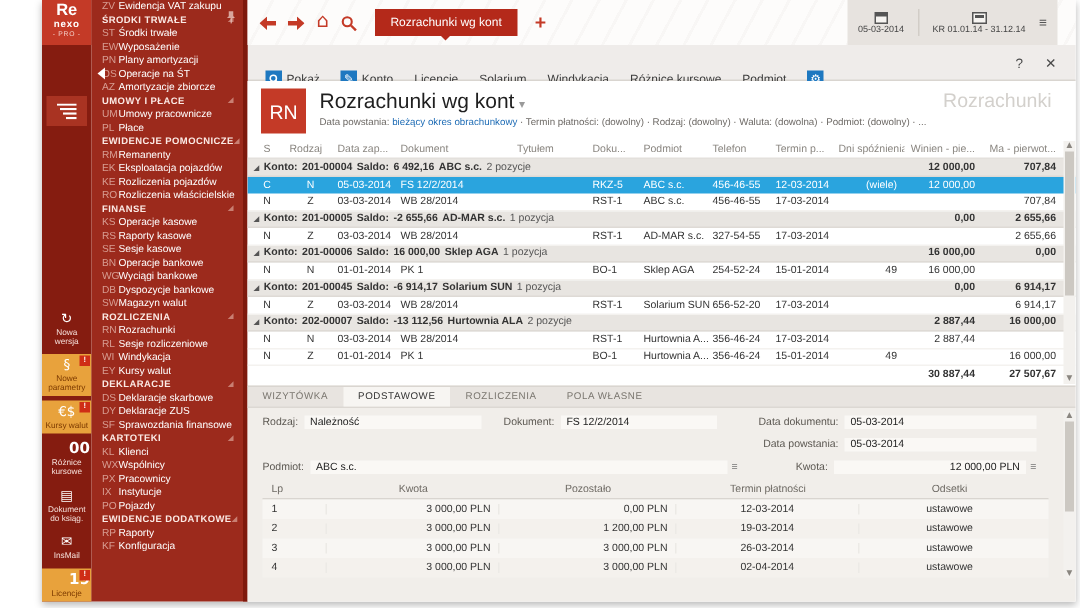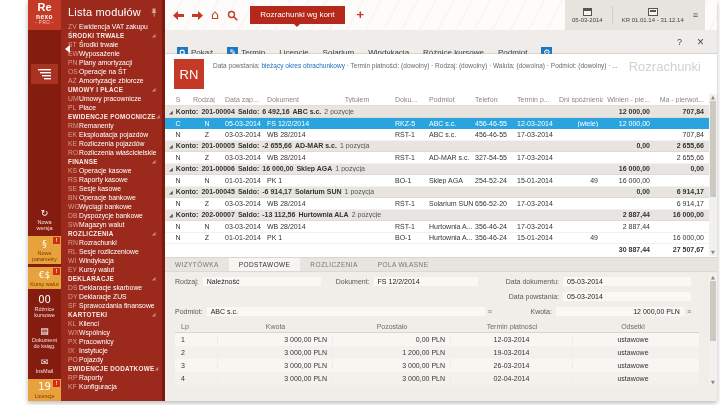--- a/index.html
+++ b/index.html
@@ -13,21 +13,21 @@
   .logo{ height:30px; background:var(--bright-red); color:#fff; text-align:center; padding-top:2px; cursor:default;}
   .logo .l1{ font-size:11px; font-weight:bold; line-height:11px;}
   .logo .l2{ font-size:6.5px; font-weight:bold; letter-spacing:.5px; line-height:7px;}
   .logo .l3{ font-size:4.5px; letter-spacing:.5px; line-height:6px; color:#f3cfc8;}
   .collapse{ margin:9px 3px 0 3px; height:20px; background:#a93322; display:flex; align-items:center; justify-content:center;}
   .collapse svg{ display:block; }
   .notch{ position:absolute; left:33px; top:45px; width:0; height:0; border:4px solid transparent; border-right:5px solid #fff; z-index:3;}
   .strip-actions{ margin-top:auto; display:flex; flex-direction:column; gap:3px; padding-bottom:0;}
   .sbtn{ position:relative; color:#f4ddd7; text-align:center; padding:3px 1px 2px; cursor:pointer;}
   .sbtn .sicon{ font-size:9px; line-height:10px; color:#fff; font-family:"DejaVu Sans",sans-serif;}
-  .sbtn .sicon.big{ font-size:10px; font-weight:normal;}
+  .sbtn .sicon.big{ font-size:10px; font-weight:bold;text-align:right;}
   .sbtn .slbl{ font-size:5.5px; line-height:6px; margin-top:1px;}
   .sbtn.orange{ background:var(--orange); color:#7c3a00;}
   .sbtn.orange .sicon{ color:#fff;}
   .badge{ position:absolute; top:1px; right:1px; width:7px; height:7px; background:#cf2d16; color:#fff; font-size:5px; line-height:7px; font-weight:bold; text-align:center;}
 
   
   .sidebar{ width:104px; flex:0 0 104px; background:var(--sidebar-red); border-right:3px solid #7e190d; color:#fff; position:relative; overflow:hidden;}
   .sidebar-head{ padding:6px 8px 4px 7px; font-size:11px; letter-spacing:.2px;}
   .pin{ position:absolute; top:3px; right:4px; opacity:.8;}
   .module-list{ padding-left:7px; font-size:6.8px; line-height:9px; white-space:nowrap;}
@@ -180,21 +180,20 @@
   </div>
   <div class="notch"></div>
 
   <div class="sidebar">
     <span class="pin">
       <svg width="8" height="9" viewBox="0 0 8 9">
           <path d="M2.5 0.5h3v3.4l1.2 1.1H1.3l1.2-1.1z" fill="#e8c4bc"></path>
           <rect x="3.7" y="5" width="0.9" height="3.6" fill="#e8c4bc"></rect>
         </svg>
     </span>
-    <div class="sidebar-head">Lista modułów</div>
     <div class="module-list" id="module-list">
         <div class="mi"><span class="code">ZV</span><span class="lbl">Ewidencja VAT zakupu</span></div>
         <div class="mh">
           <span>ŚRODKI TRWAŁE</span>
           <span class="tri">◢</span>
         </div>
         <div class="mi"><span class="code">ST</span><span class="lbl">Środki trwałe</span></div>
         <div class="mi"><span class="code">EW</span><span class="lbl">Wyposażenie</span></div>
         <div class="mi"><span class="code">PN</span><span class="lbl">Plany amortyzacji</span></div>
         <div class="mi"><span class="code">OS</span><span class="lbl">Operacje na ŚT</span></div>
@@ -300,21 +299,21 @@
             <span class="tb-ic">
               <svg width="8" height="8" viewBox="0 0 10 10">
                 <circle cx="4" cy="4" r="2.6" fill="none" stroke="#fff" stroke-width="1.3"></circle>
                 <line x1="6" y1="6" x2="9.2" y2="9.2" stroke="#fff" stroke-width="1.5"></line>
               </svg>
             </span>
             <span>Pokaż</span>
           </span>
           <span class="tb-btn">
             <span class="tb-ic">✎</span>
-            <span>Termin</span>
+            <span>Konto</span>
           </span>
           <span class="tb-btn">
             <span>Licencje</span>
           </span>
           <span class="tb-btn">
             <span>Solarium</span>
           </span>
           <span class="tb-btn">
             <span>Windykacja</span>
           </span>
@@ -331,20 +330,21 @@
       <span class="tb-right">
         <span class="tb-help">?</span>
         <span class="tb-close">×</span>
       </span>
     </div>
 
     <div class="content">
       <div class="page-header">
         <div class="rn-badge">RN</div>
         <div class="ph-text">
+          <div class="ph-title"><span>Rozrachunki wg kont</span><span class="chev">▾</span></div>
           <div class="ph-filters">
             <span>Data powstania: </span><span class="lnk">bieżący okres obrachunkowy</span><span> · Termin płatności: (dowolny) · Rodzaj: (dowolny) · Waluta: (dowolna) · Podmiot: (dowolny) · ...</span>
           </div>
         </div>
         <span class="watermark">Rozrachunki</span>
       </div>
 
       <div class="grid" id="grid">
           <div class="g-row g-head">
             <span class="a-c">S</span>

